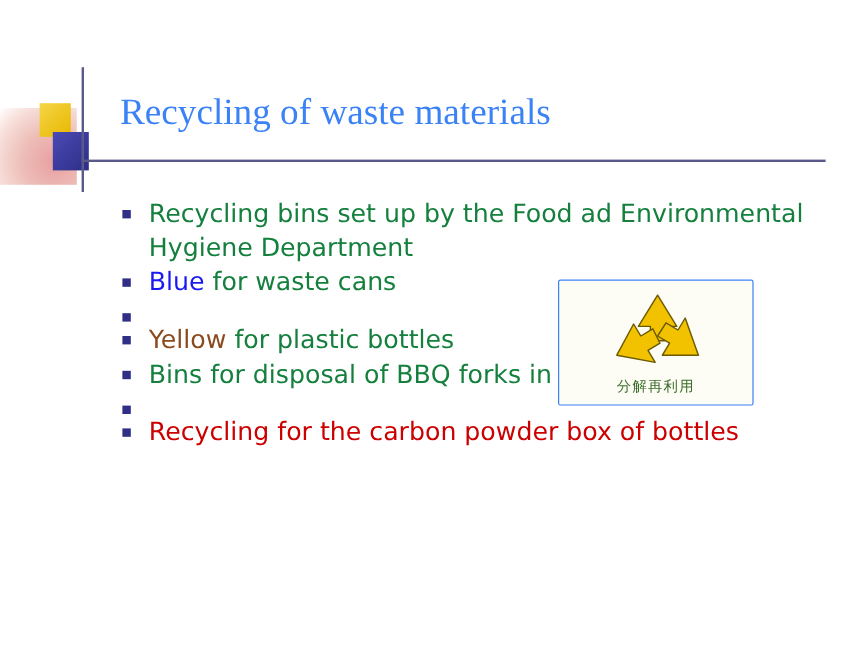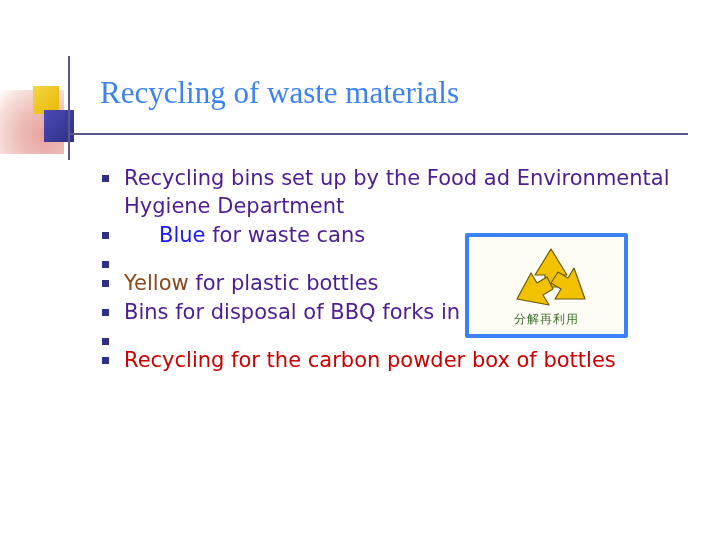--- a/index.html
+++ b/index.html
@@ -108,35 +108,35 @@
     background: #2f2f86;
     margin-left: 6px;
   }
   .bullet-text {
     font-size: 21px;
     line-height: 28px;
     color: #000000;
     white-space: pre-wrap;
     font-family: "DejaVu Sans", sans-serif;
   }
-  .c-blue   { color: #1a1af0; margin-left: 35px; }
+  .c-blue   { color: #1a1af0; }
   .c-yellow { color: #f5c518; }
   .c-brown  { color: #8b4a1e; }
   .c-red    { color: #cc0000; }
-  .c-black  { color: #4c1d95; }
+  .c-black  { color: #15803d; }
 
   
   .logo-box {
     position: absolute;
     left: 465px;
     top: 233px;
     width: 163px;
     height: 105px;
     background: #fdfdf6;
-    border: 4px solid #3b82f6;
+    border: 1px solid #3b82f6;
     border-radius: 2px;
     box-sizing: border-box;
     overflow: hidden;
   }
   .logo-box .cn {
     position: absolute;
     left: 0;
     right: 0;
     bottom: 6px;
     text-align: center;

